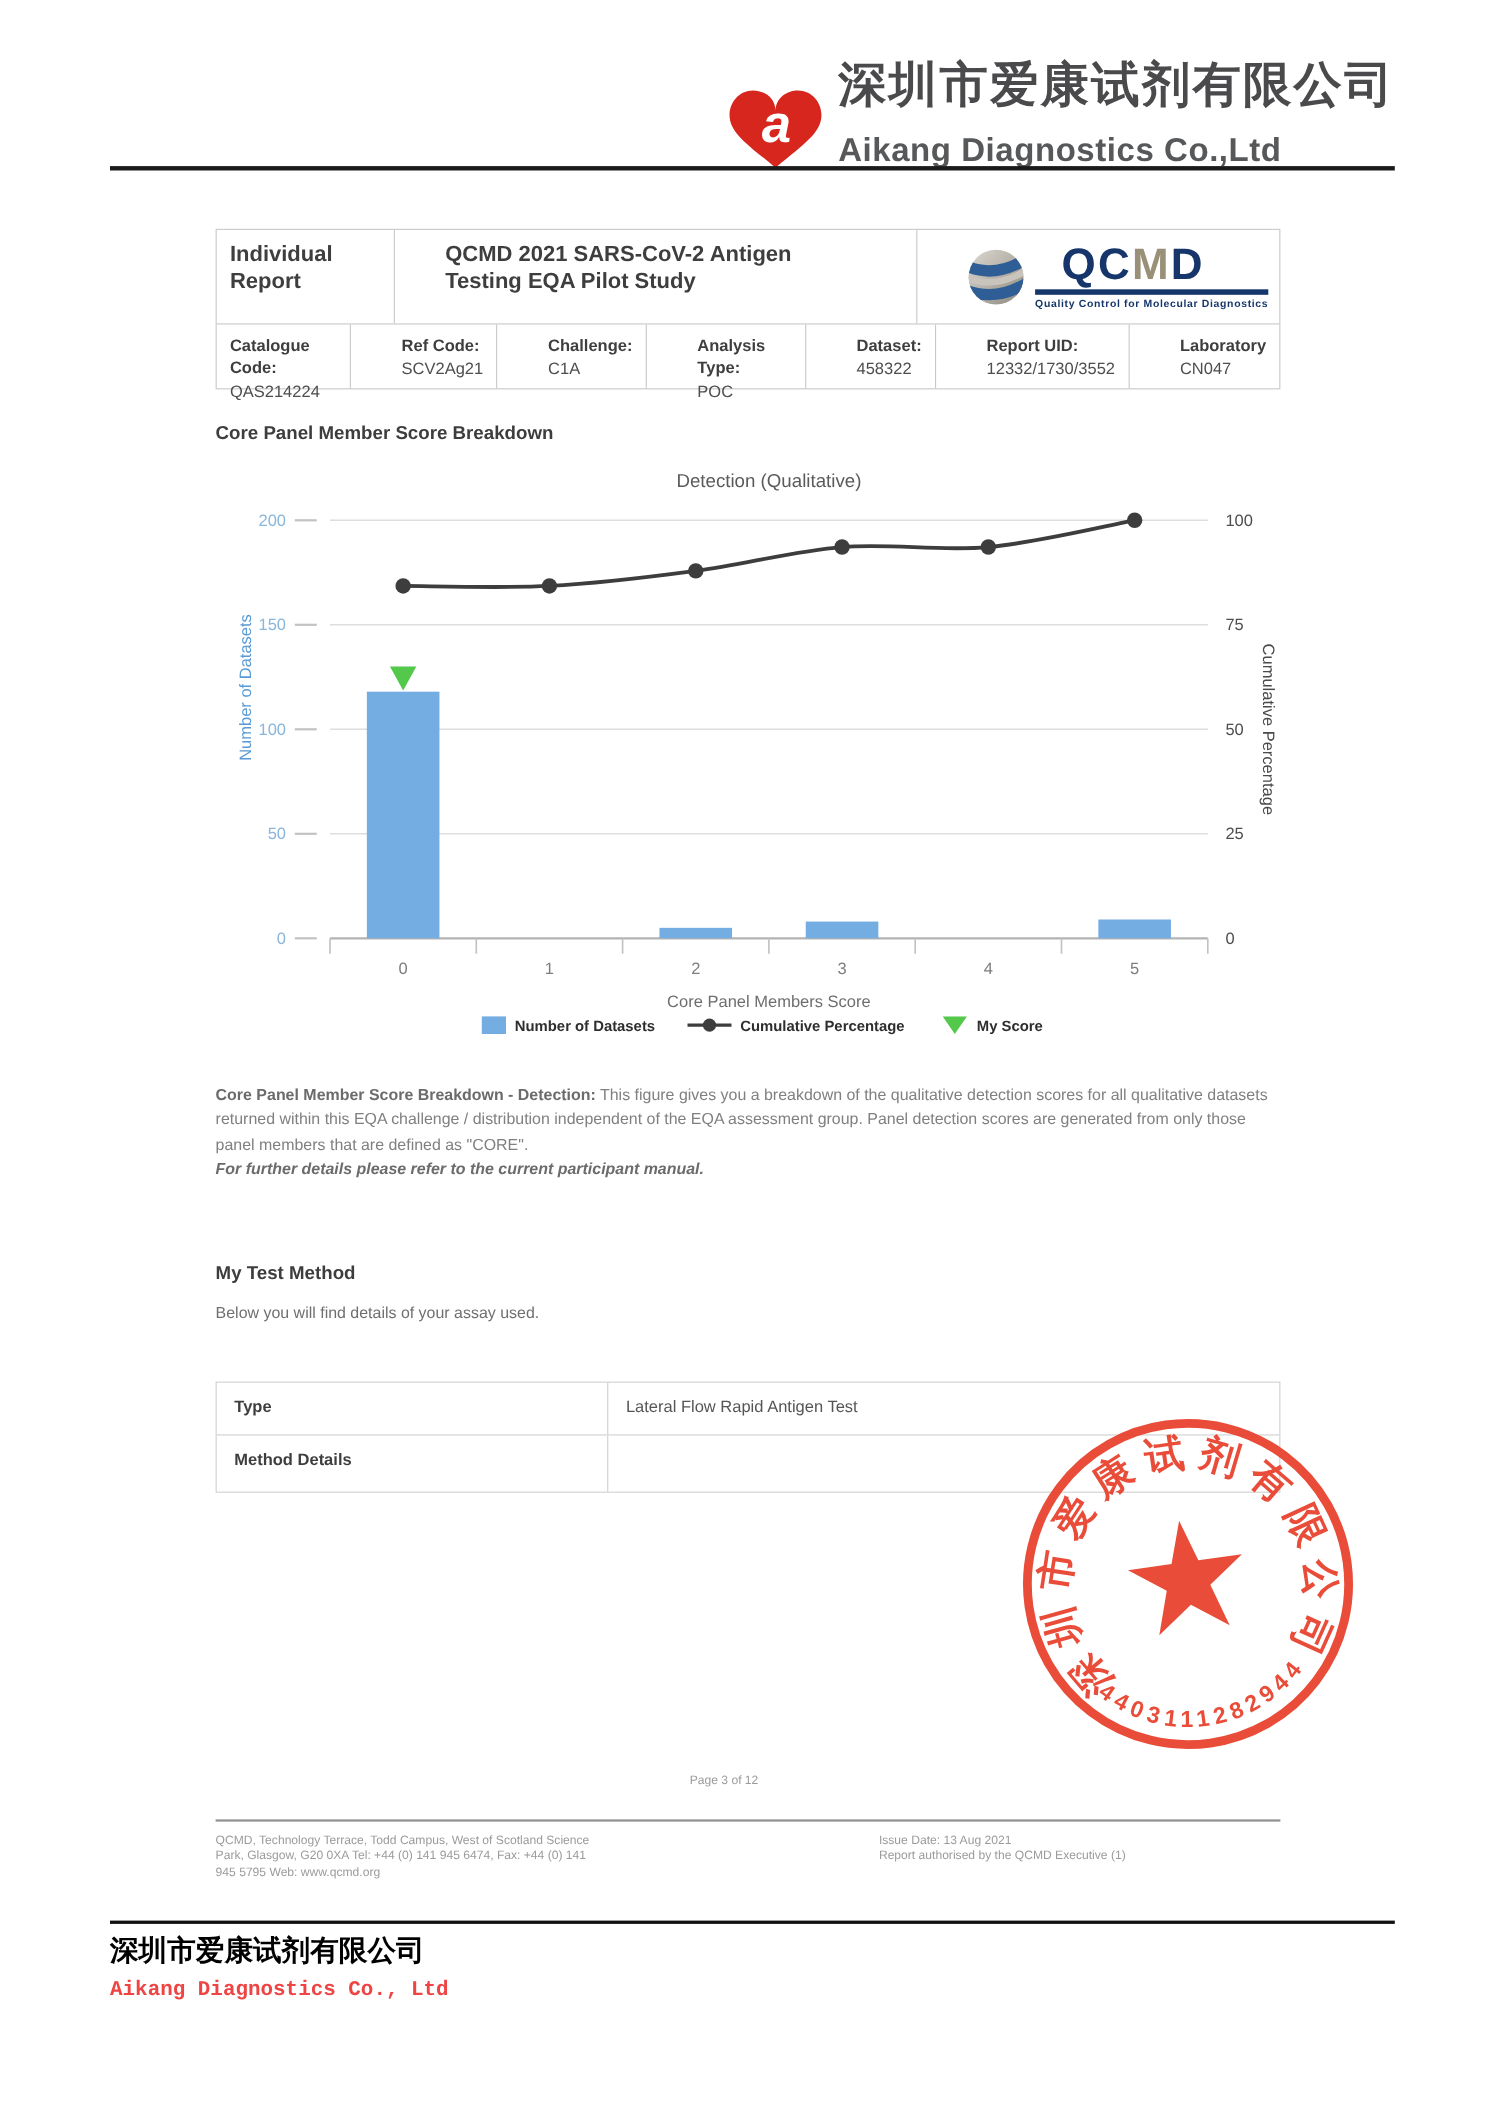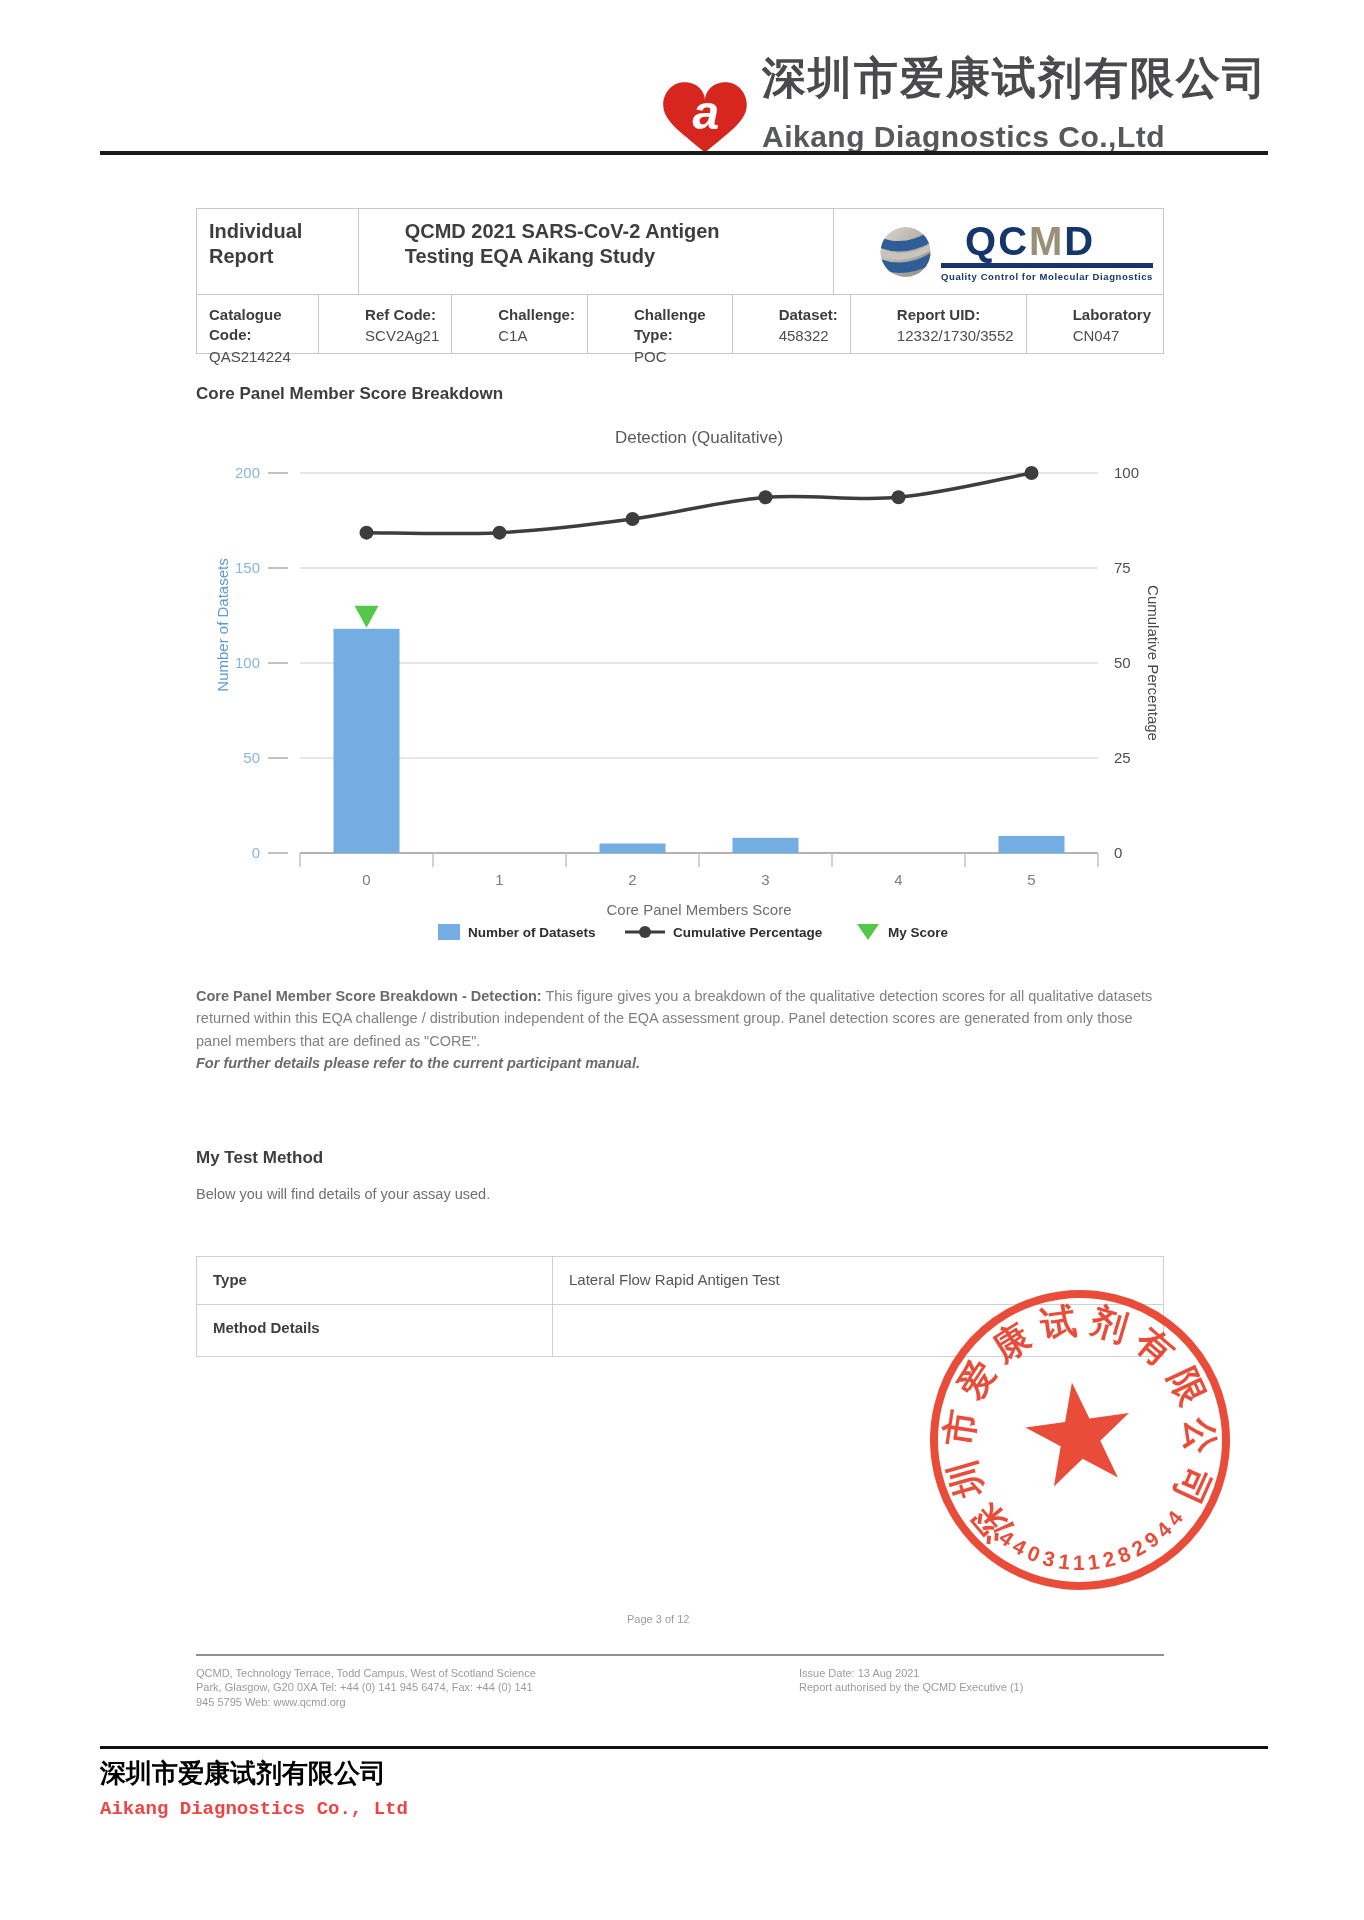--- a/index.html
+++ b/index.html
@@ -67,21 +67,21 @@
     <div class="brand-cn">深圳市爱康试剂有限公司</div>
     <div class="brand-en">Aikang Diagnostics Co.,Ltd</div>
   </div>
   <div class="abs top-rule"></div>
 
   <div class="abs rh">
     <div class="rh-row rh-row1">
       <div class="rh-cell rh-title" style="width:179px">Individual Report</div>
       <div class="rh-cell rh-title" style="width:494px">
         <div>QCMD 2021 SARS-CoV-2 Antigen</div>
-        <div>Testing EQA Aikang Study</div>
+        <div>Testing EQA Pilot Study</div>
       </div>
       <div class="rh-cell qcmd-cell" style="width:295px">
         <svg width="62" height="62" viewBox="0 0 64 64">
           <defs>
             <linearGradient id="silv" x1="0" y1="0" x2="1" y2="1">
               <stop offset="0" stop-color="#ddd9d2"></stop>
                 <stop offset="1" stop-color="#8e8a80"></stop>
             </linearGradient>
             <clipPath id="ballclip">
                 <circle cx="32" cy="32" r="29"></circle>
@@ -108,21 +108,21 @@
       </div>
       <div class="rh-cell" style="width:117px">
         <div class="rh-label">Ref Code:</div>
         <div class="rh-value">SCV2Ag21</div>
       </div>
       <div class="rh-cell" style="width:121px">
         <div class="rh-label">Challenge:</div>
         <div class="rh-value">C1A</div>
       </div>
       <div class="rh-cell" style="width:161px">
-        <div class="rh-label">Challenge Type:</div>
+        <div class="rh-label">Analysis Type:</div>
         <div class="rh-value">POC</div>
       </div>
       <div class="rh-cell" style="width:106px">
         <div class="rh-label">Dataset:</div>
         <div class="rh-value">458322</div>
       </div>
       <div class="rh-cell" style="width:158px">
         <div class="rh-label">Report UID:</div>
         <div class="rh-value">12332/1730/3552</div>
       </div>

